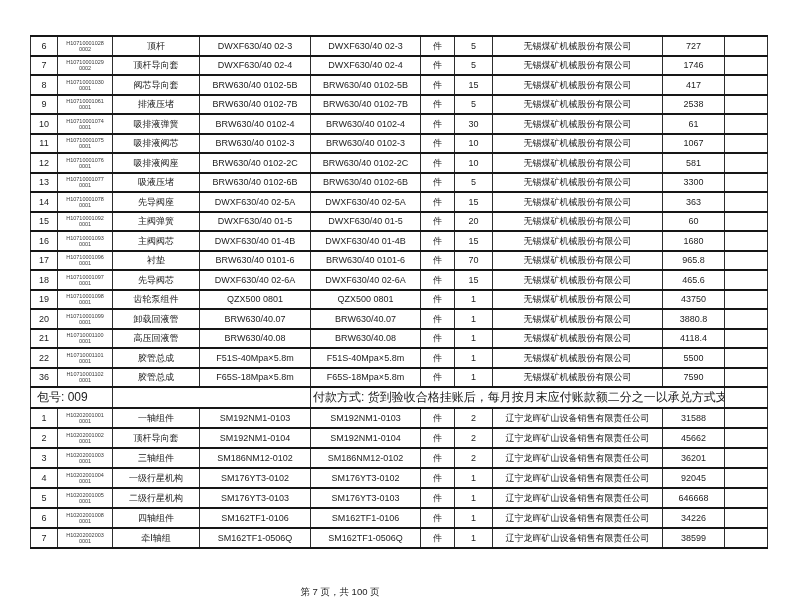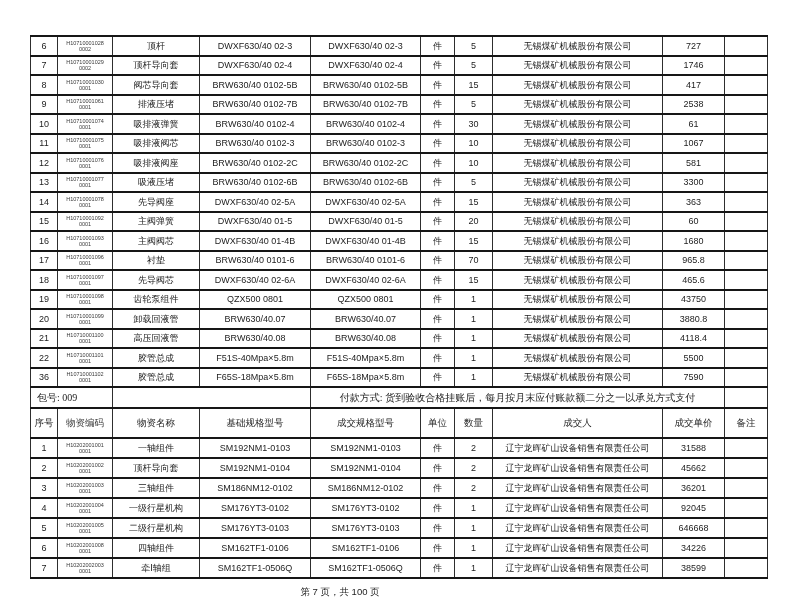--- a/index.html
+++ b/index.html
@@ -15,21 +15,21 @@
     border-left:1px solid #2e2e2e;border-right:1px solid #2e2e2e;
     border-top:2px solid #161616;border-bottom:2px solid #161616;
     text-align:center;vertical-align:middle;
     padding:0 2px;font-size:9px;font-weight:normal;
     overflow:hidden;white-space:nowrap;line-height:1.15;
   }
   .doc tbody.rows td{height:17.5px;}
   .doc tbody.rows-lower td{height:18px;}
   td.code,th.code-h{font-size:5.5px;color:#3a3a3a;white-space:normal;}
   td.code div{line-height:6px;}
-  tr.pkg td{height:19px;font-size:10px;font-family:Liberation Serif, serif;}
+  tr.pkg td{height:19px;font-size:12px;}
   td.pkg-label{text-align:left;padding-left:6px;}
   tr.head th{height:28px;font-size:9.5px;}
   .footer{
     position:absolute;left:0;bottom:13px;width:680px;
     text-align:center;font-size:9.5px;color:#222;
   }
 </style>
 </head>
 <body>
 
@@ -320,32 +320,20 @@
       </tr>
     </tbody>
 
   <tbody>
     <tr class="pkg">
       <td colspan="2" class="pkg-label">包号: 009</td>
       <td colspan="2"></td>
       <td colspan="5">付款方式: 货到验收合格挂账后，每月按月末应付账款额二分之一以承兑方式支付</td>
       <td></td>
     </tr>
-    <tr class="head">
-      <th>序号</th>
-      <th class="code-h">物资编码</th>
-      <th>物资名称</th>
-      <th>基础规格型号</th>
-      <th>成交规格型号</th>
-      <th>单位</th>
-      <th>数量</th>
-      <th>成交人</th>
-      <th>成交单价</th>
-      <th>备注</th>
-    </tr>
   </tbody>
 
   <tbody class="rows rows-lower" id="lower-body">
       <tr>
         <td>1</td>
         <td class="code">
           <div>H10202001001</div>
           <div>0001</div>
         </td>
         <td>一轴组件</td>

